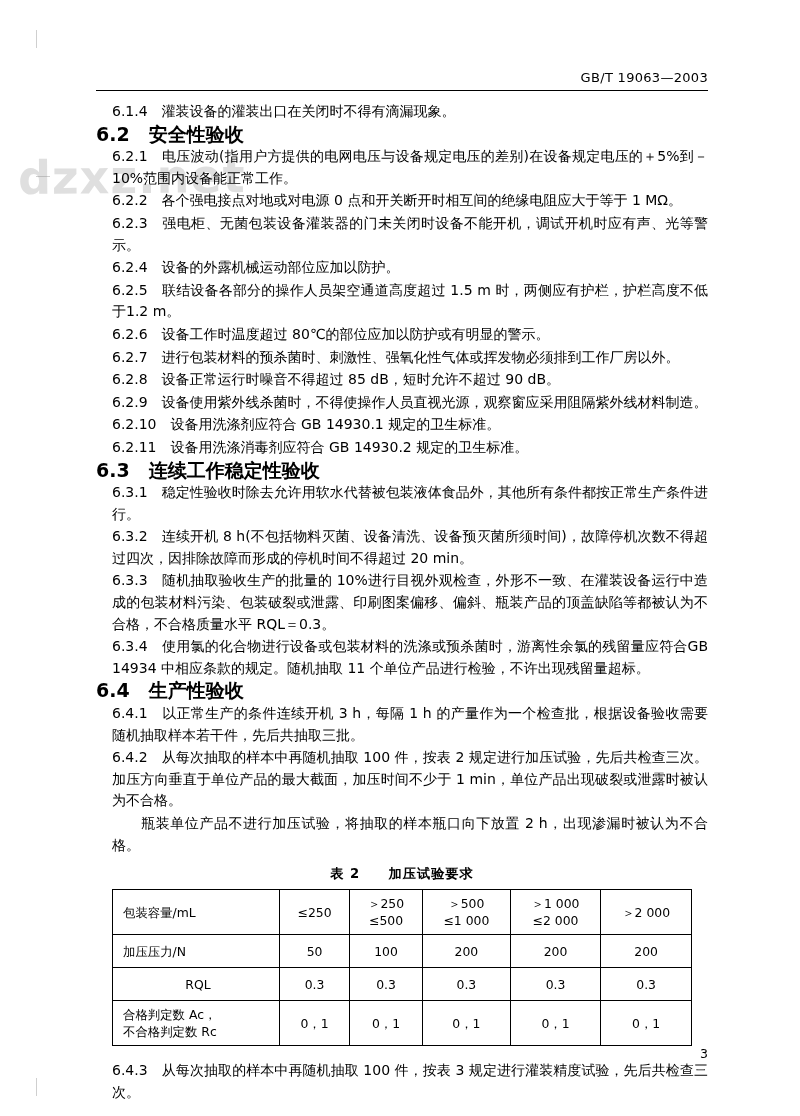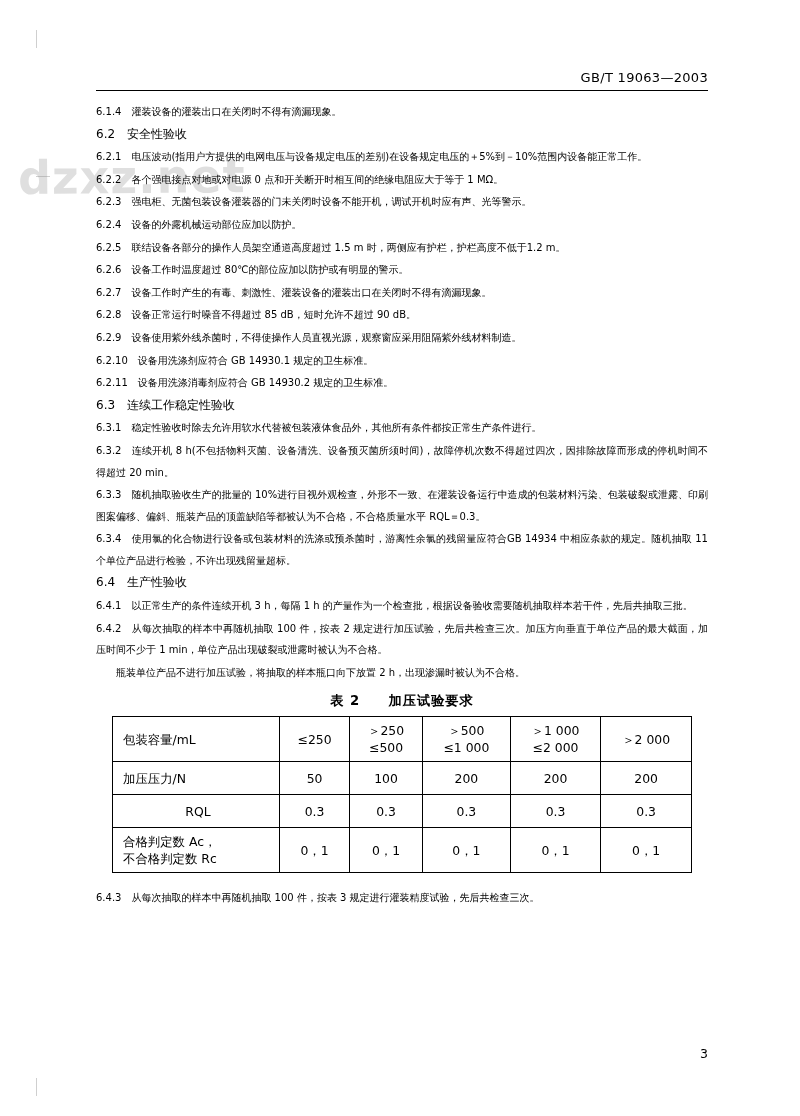--- a/index.html
+++ b/index.html
@@ -38,30 +38,30 @@
     font-size: 13px;
     letter-spacing: 0.3px;
     padding-bottom: 4px;
   }
   .header-rule {
     border-bottom: 1.2px solid #000;
     margin-top: 1px;
     margin-bottom: 10px;
   }
   p.para {
-    margin: 0 0 1px 0;
-    font-size: 10px;
+    margin: 0 0 1px 16px;
+    font-size: 14px;
     line-height: 21.6px;
     text-align: justify;
     text-justify: inter-ideograph;
   }
   .sec-head {
-    font-weight: normal;
+    font-weight: bold;
     margin: 1px 0 1px 0;
-    font-size: 12px;
+    font-size: 19px;
     line-height: 21.6px;
   }
   .gap-sm { height: 2px; }
   .table-title {
     text-align: center;
     font-weight: bold;
     font-size: 13.2px;
     margin: 9px 0 6px 0;
     letter-spacing: 1px;
   }
@@ -126,21 +126,21 @@
     <div class="header-rule"></div>
 
     <p class="para">6.1.4　灌装设备的灌装出口在关闭时不得有滴漏现象。</p>
     <p class="sec-head">6.2　安全性验收</p>
     <p class="para">6.2.1　电压波动(指用户方提供的电网电压与设备规定电压的差别)在设备规定电压的＋5%到－10%范围内设备能正常工作。</p>
     <p class="para">6.2.2　各个强电接点对地或对电源 0 点和开关断开时相互间的绝缘电阻应大于等于 1 MΩ。</p>
     <p class="para">6.2.3　强电柜、无菌包装设备灌装器的门未关闭时设备不能开机，调试开机时应有声、光等警示。</p>
     <p class="para">6.2.4　设备的外露机械运动部位应加以防护。</p>
     <p class="para">6.2.5　联结设备各部分的操作人员架空通道高度超过 1.5 m 时，两侧应有护栏，护栏高度不低于1.2 m。</p>
     <p class="para">6.2.6　设备工作时温度超过 80℃的部位应加以防护或有明显的警示。</p>
-    <p class="para">6.2.7　设备工作时产生的有毒、刺激性、灌装设备的灌装出口在关闭时不得有滴漏现象。</p>
+    <p class="para">6.2.7　进行包装材料的预杀菌时、刺激性、强氧化性气体或挥发物必须排到工作厂房以外。</p>
     <p class="para">6.2.8　设备正常运行时噪音不得超过 85 dB，短时允许不超过 90 dB。</p>
     <p class="para">6.2.9　设备使用紫外线杀菌时，不得使操作人员直视光源，观察窗应采用阻隔紫外线材料制造。</p>
     <p class="para">6.2.10　设备用洗涤剂应符合 GB 14930.1 规定的卫生标准。</p>
     <p class="para">6.2.11　设备用洗涤消毒剂应符合 GB 14930.2 规定的卫生标准。</p>
     <p class="sec-head">6.3　连续工作稳定性验收</p>
     <p class="para">6.3.1　稳定性验收时除去允许用软水代替被包装液体食品外，其他所有条件都按正常生产条件进行。</p>
     <p class="para">6.3.2　连续开机 8 h(不包括物料灭菌、设备清洗、设备预灭菌所须时间)，故障停机次数不得超过四次，因排除故障而形成的停机时间不得超过 20 min。</p>
     <p class="para">6.3.3　随机抽取验收生产的批量的 10%进行目视外观检查，外形不一致、在灌装设备运行中造成的包装材料污染、包装破裂或泄露、印刷图案偏移、偏斜、瓶装产品的顶盖缺陷等都被认为不合格，不合格质量水平 RQL＝0.3。</p>
     <p class="para">6.3.4　使用氯的化合物进行设备或包装材料的洗涤或预杀菌时，游离性余氯的残留量应符合GB 14934 中相应条款的规定。随机抽取 11 个单位产品进行检验，不许出现残留量超标。</p>
     <p class="sec-head">6.4　生产性验收</p>

